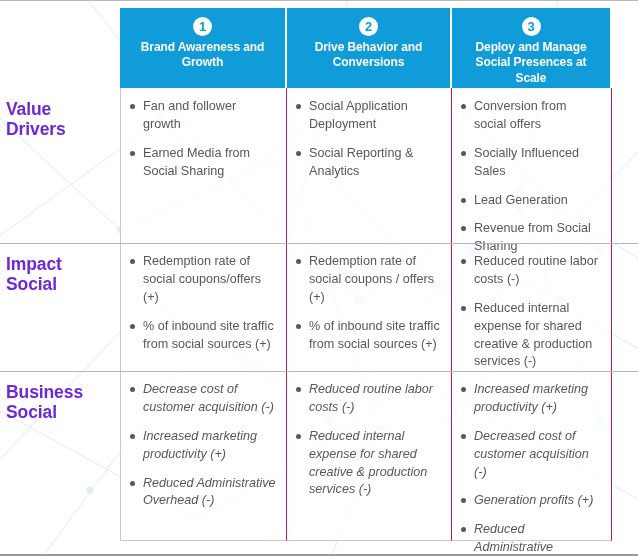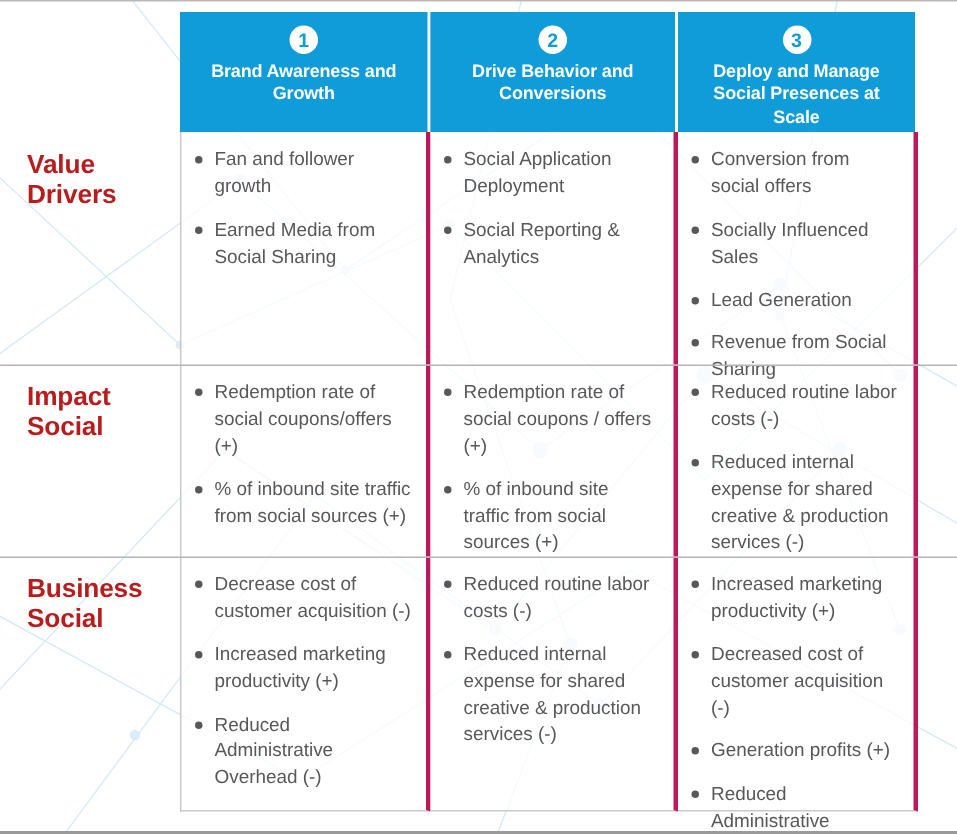--- a/index.html
+++ b/index.html
@@ -53,23 +53,23 @@
     width: 638px;
     height: 556px;
     box-sizing: border-box;
   }
 
   
   .row-label {
     display: flex;
     align-items: flex-start;
     justify-content: flex-start;
-    padding: 12px 0 0 18px;
-    box-sizing: border-box;
-    color: #b91c1c;
+    padding: 12px 0 0 6px;
+    box-sizing: border-box;
+    color: #6d28d9;
     font-size: 17.5px;
     font-weight: bold;
     line-height: 1.14;
     letter-spacing: -0.1px;
   }
   .row-label span { display: block; }
   .gutter-empty { }
 
   
   .hrule {
@@ -119,21 +119,21 @@
     font-weight: bold;
     line-height: 1.28;
     letter-spacing: -0.1px;
   }
 
   
   .cell {
     box-sizing: border-box;
     background: rgba(255,255,255,0.78);
     border-left: 1px solid #c9c9c9;
-    border-right: 3px solid #be185d;
+    border-right: 1px solid #be185d;
     padding: 10px 10px 8px 8px;
   }
   .cell + .cell { border-left: none; }
 
   .cell ul {
     list-style: none;
     margin: 0;
     padding: 0;
   }
   .cell li {
@@ -149,21 +149,21 @@
     position: absolute;
     left: 1px;
     top: 6px;
     width: 5px;
     height: 5px;
     border-radius: 50%;
     background: #58585a;
   }
 
   
-  .cell.last-row { border-bottom: 1px solid #c9c9c9; }
+  .cell.last-row { border-bottom: 1px solid #c9c9c9; font-style: italic; }
 </style>
 </head>
 <body>
 
 <div id="canvas">
 
   <svg id="watermark" viewBox="0 0 638 556" xmlns="http://www.w3.org/2000/svg" aria-hidden="true">
     <g stroke="#cfe7f5" stroke-width="0.9" fill="none" opacity="0.85">
       <path d="M-20,250 L160,120 L360,300 L520,190 L660,270"></path>
       <path d="M-10,470 L150,300 L330,420 L470,250 L640,350"></path>

